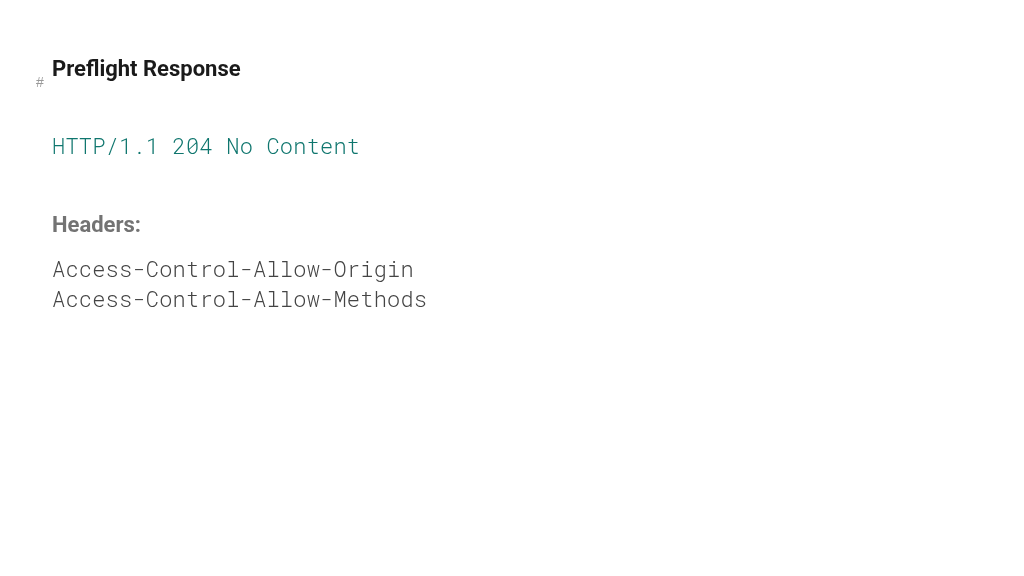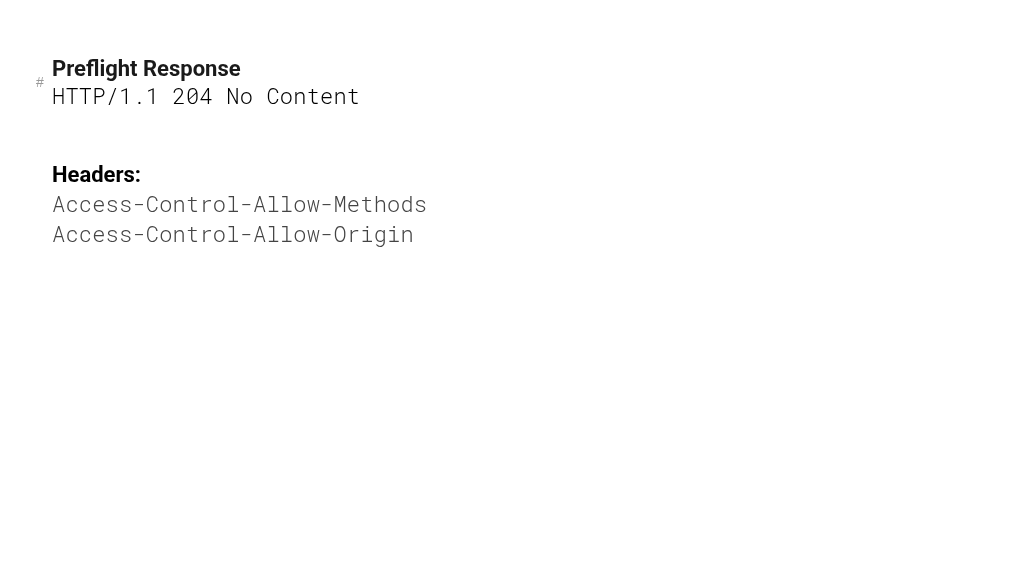--- a/index.html
+++ b/index.html
@@ -32,51 +32,52 @@
     letter-spacing: -0.5px;
     line-height: 1.05;
     color: #111;
     margin-bottom: 32px;
   }
   .subtitle {
     font-family: -apple-system, BlinkMacSystemFont, "Segoe UI", Roboto, Helvetica, Arial, sans-serif;
     font-weight: 700;
     font-size: 22px;
     color: #1a1a1a;
+    margin-bottom: 50px;
   }
   .status-line {
     font-family: 'Roboto Mono', 'Consolas', 'Menlo', 'Courier New', monospace;
     font-size: 22px;
     font-weight: 300;
-    color: #000000;
+    color: #0f766e;
     letter-spacing: 0.2px;
     margin-bottom: 52px;
   }
   .headers-label {
     font-family: -apple-system, BlinkMacSystemFont, "Segoe UI", Roboto, Helvetica, Arial, sans-serif;
     font-weight: 700;
     font-size: 22px;
-    color: #000000;
-    margin-bottom: 2px;
+    color: #737373;
+    margin-bottom: 17px;
   }
   .header-list {
     font-family: 'Roboto Mono', 'Consolas', 'Menlo', 'Courier New', monospace;
     font-size: 22px;
     font-weight: 300;
     color: #444;
     line-height: 1.35;
     letter-spacing: 0.2px;
   }
   .header-item { display: block; }
 </style>
 </head>
 <body>
 
 <div class="slide">
   <div class="hash">#</div>
   <div class="subtitle">Preflight Response</div>
   <div class="status-line">HTTP/1.1 204 No Content</div>
   <div class="headers-label">Headers:</div>
   <div class="header-list">
+    <span class="header-item">Access-Control-Allow-Origin</span>
     <span class="header-item">Access-Control-Allow-Methods</span>
-    <span class="header-item">Access-Control-Allow-Origin</span>
   </div>
 </div>
 
 </body></html>

